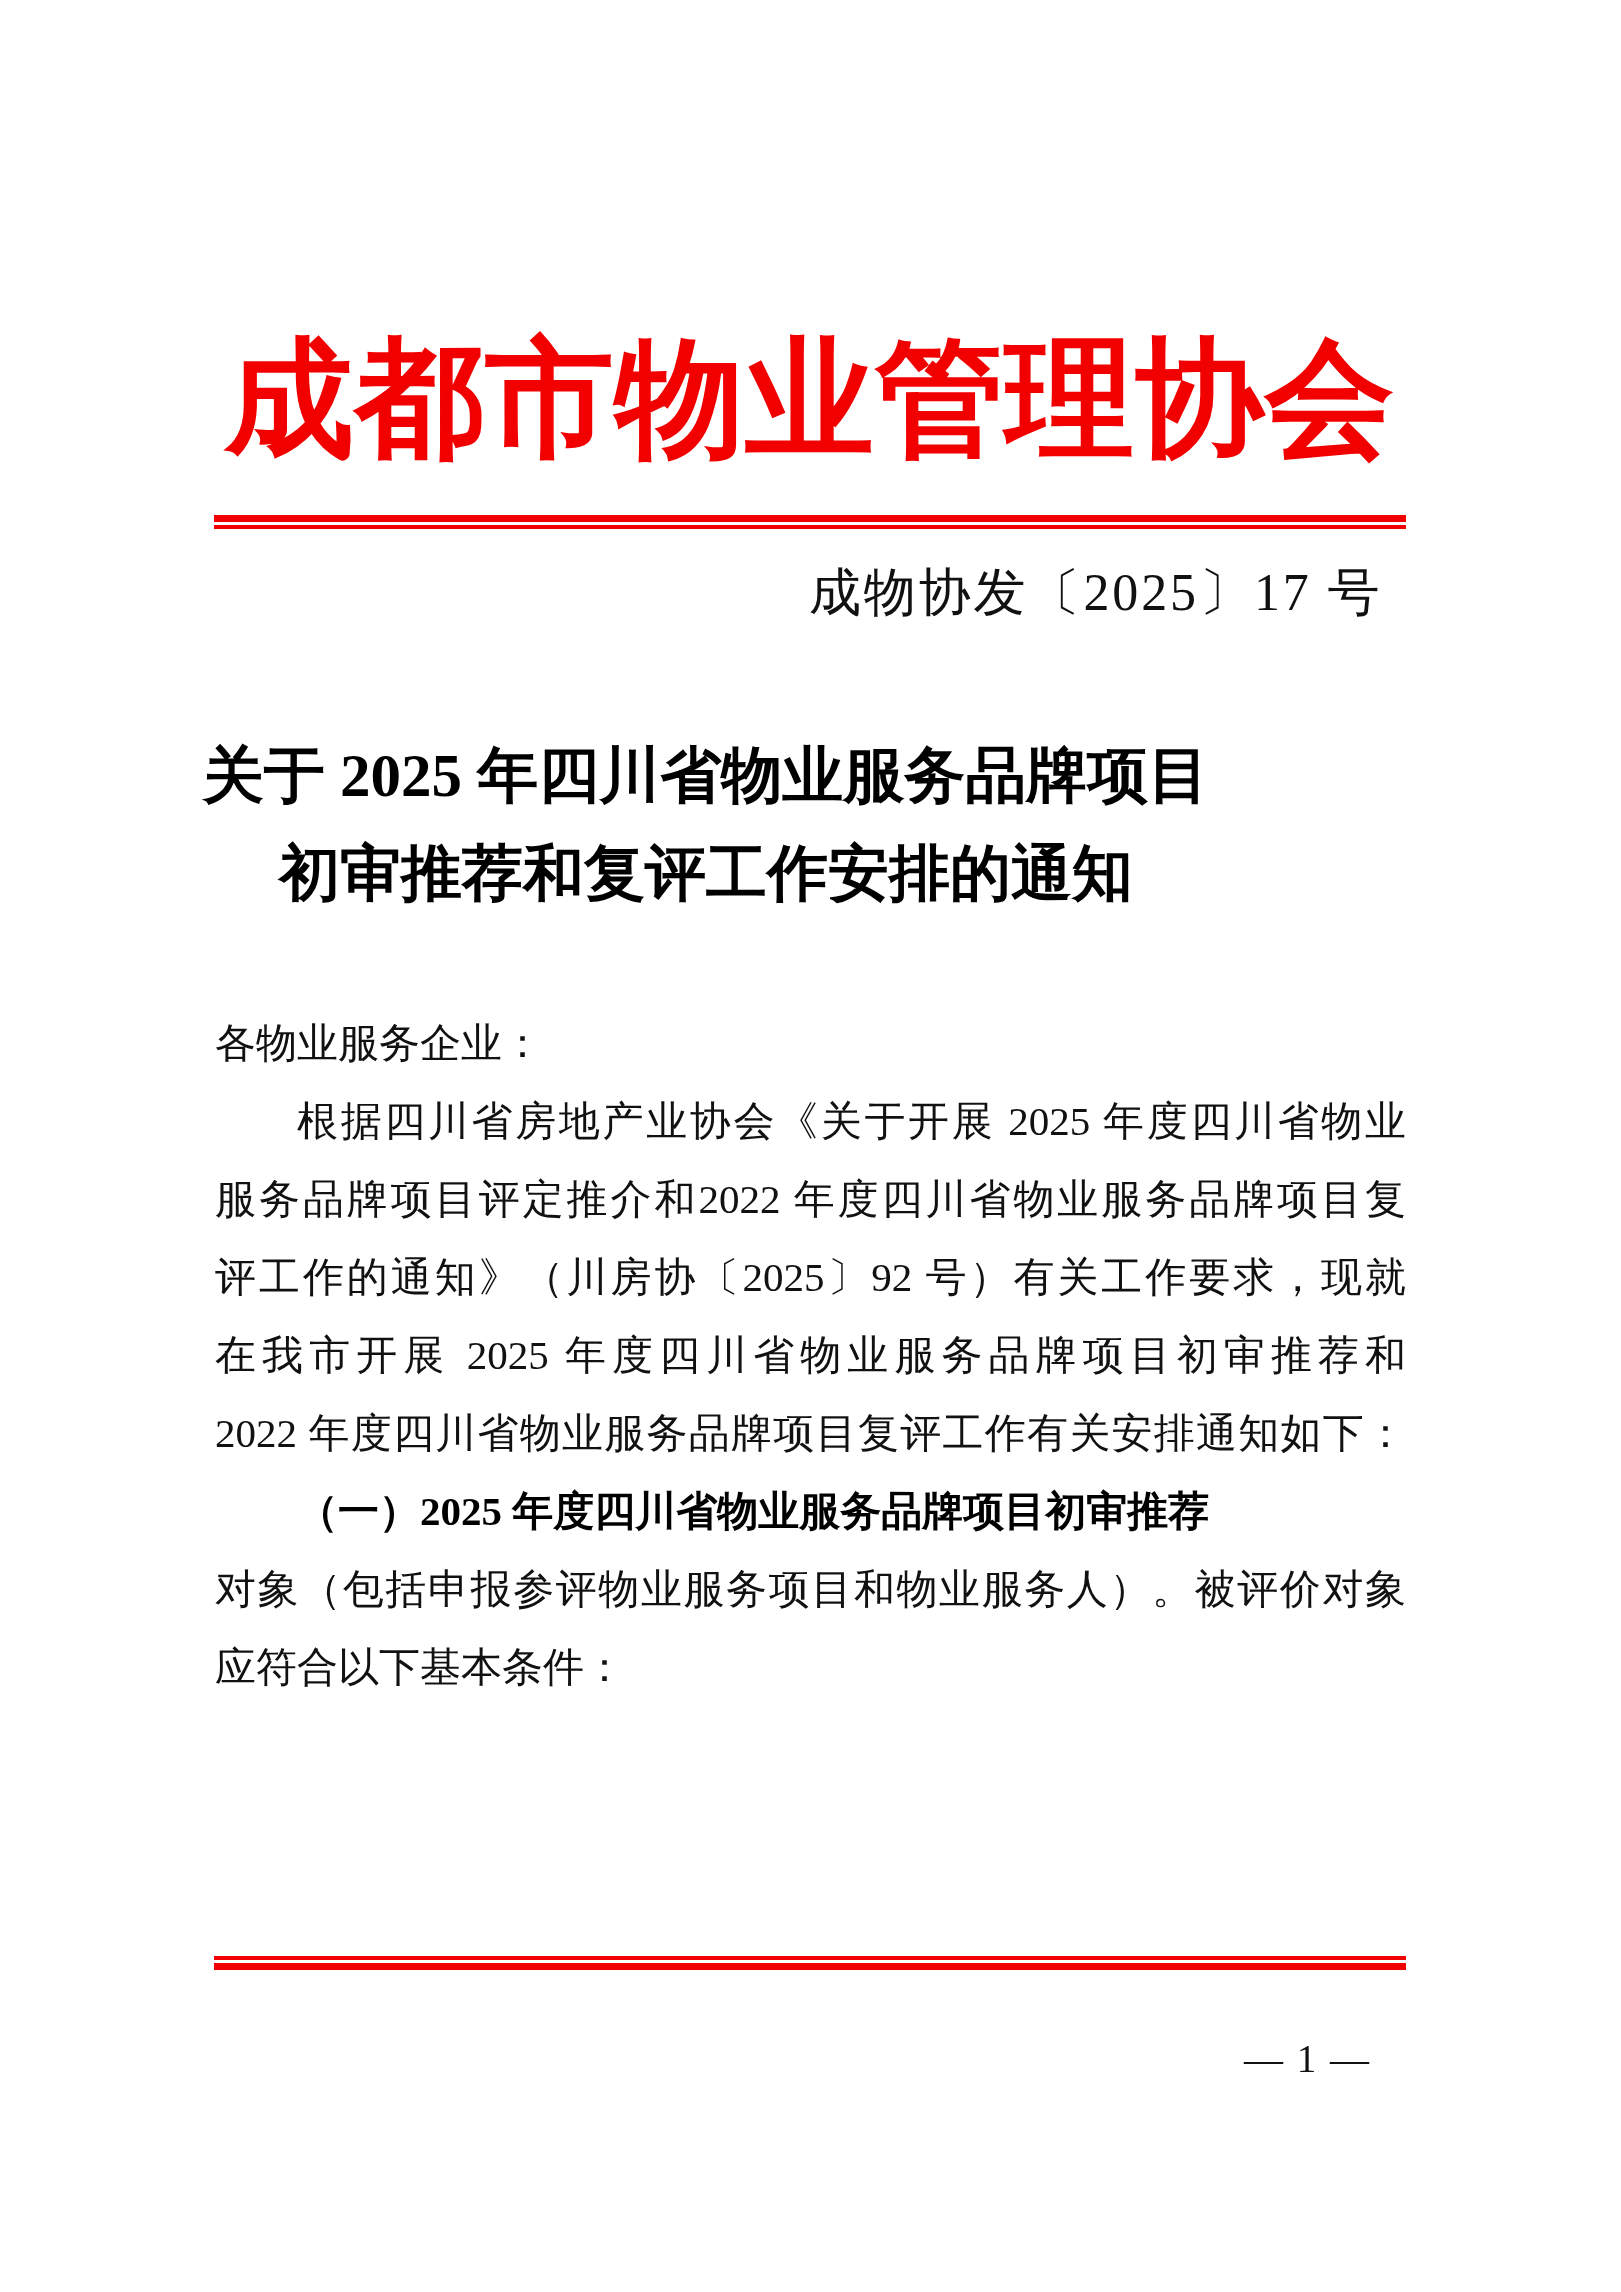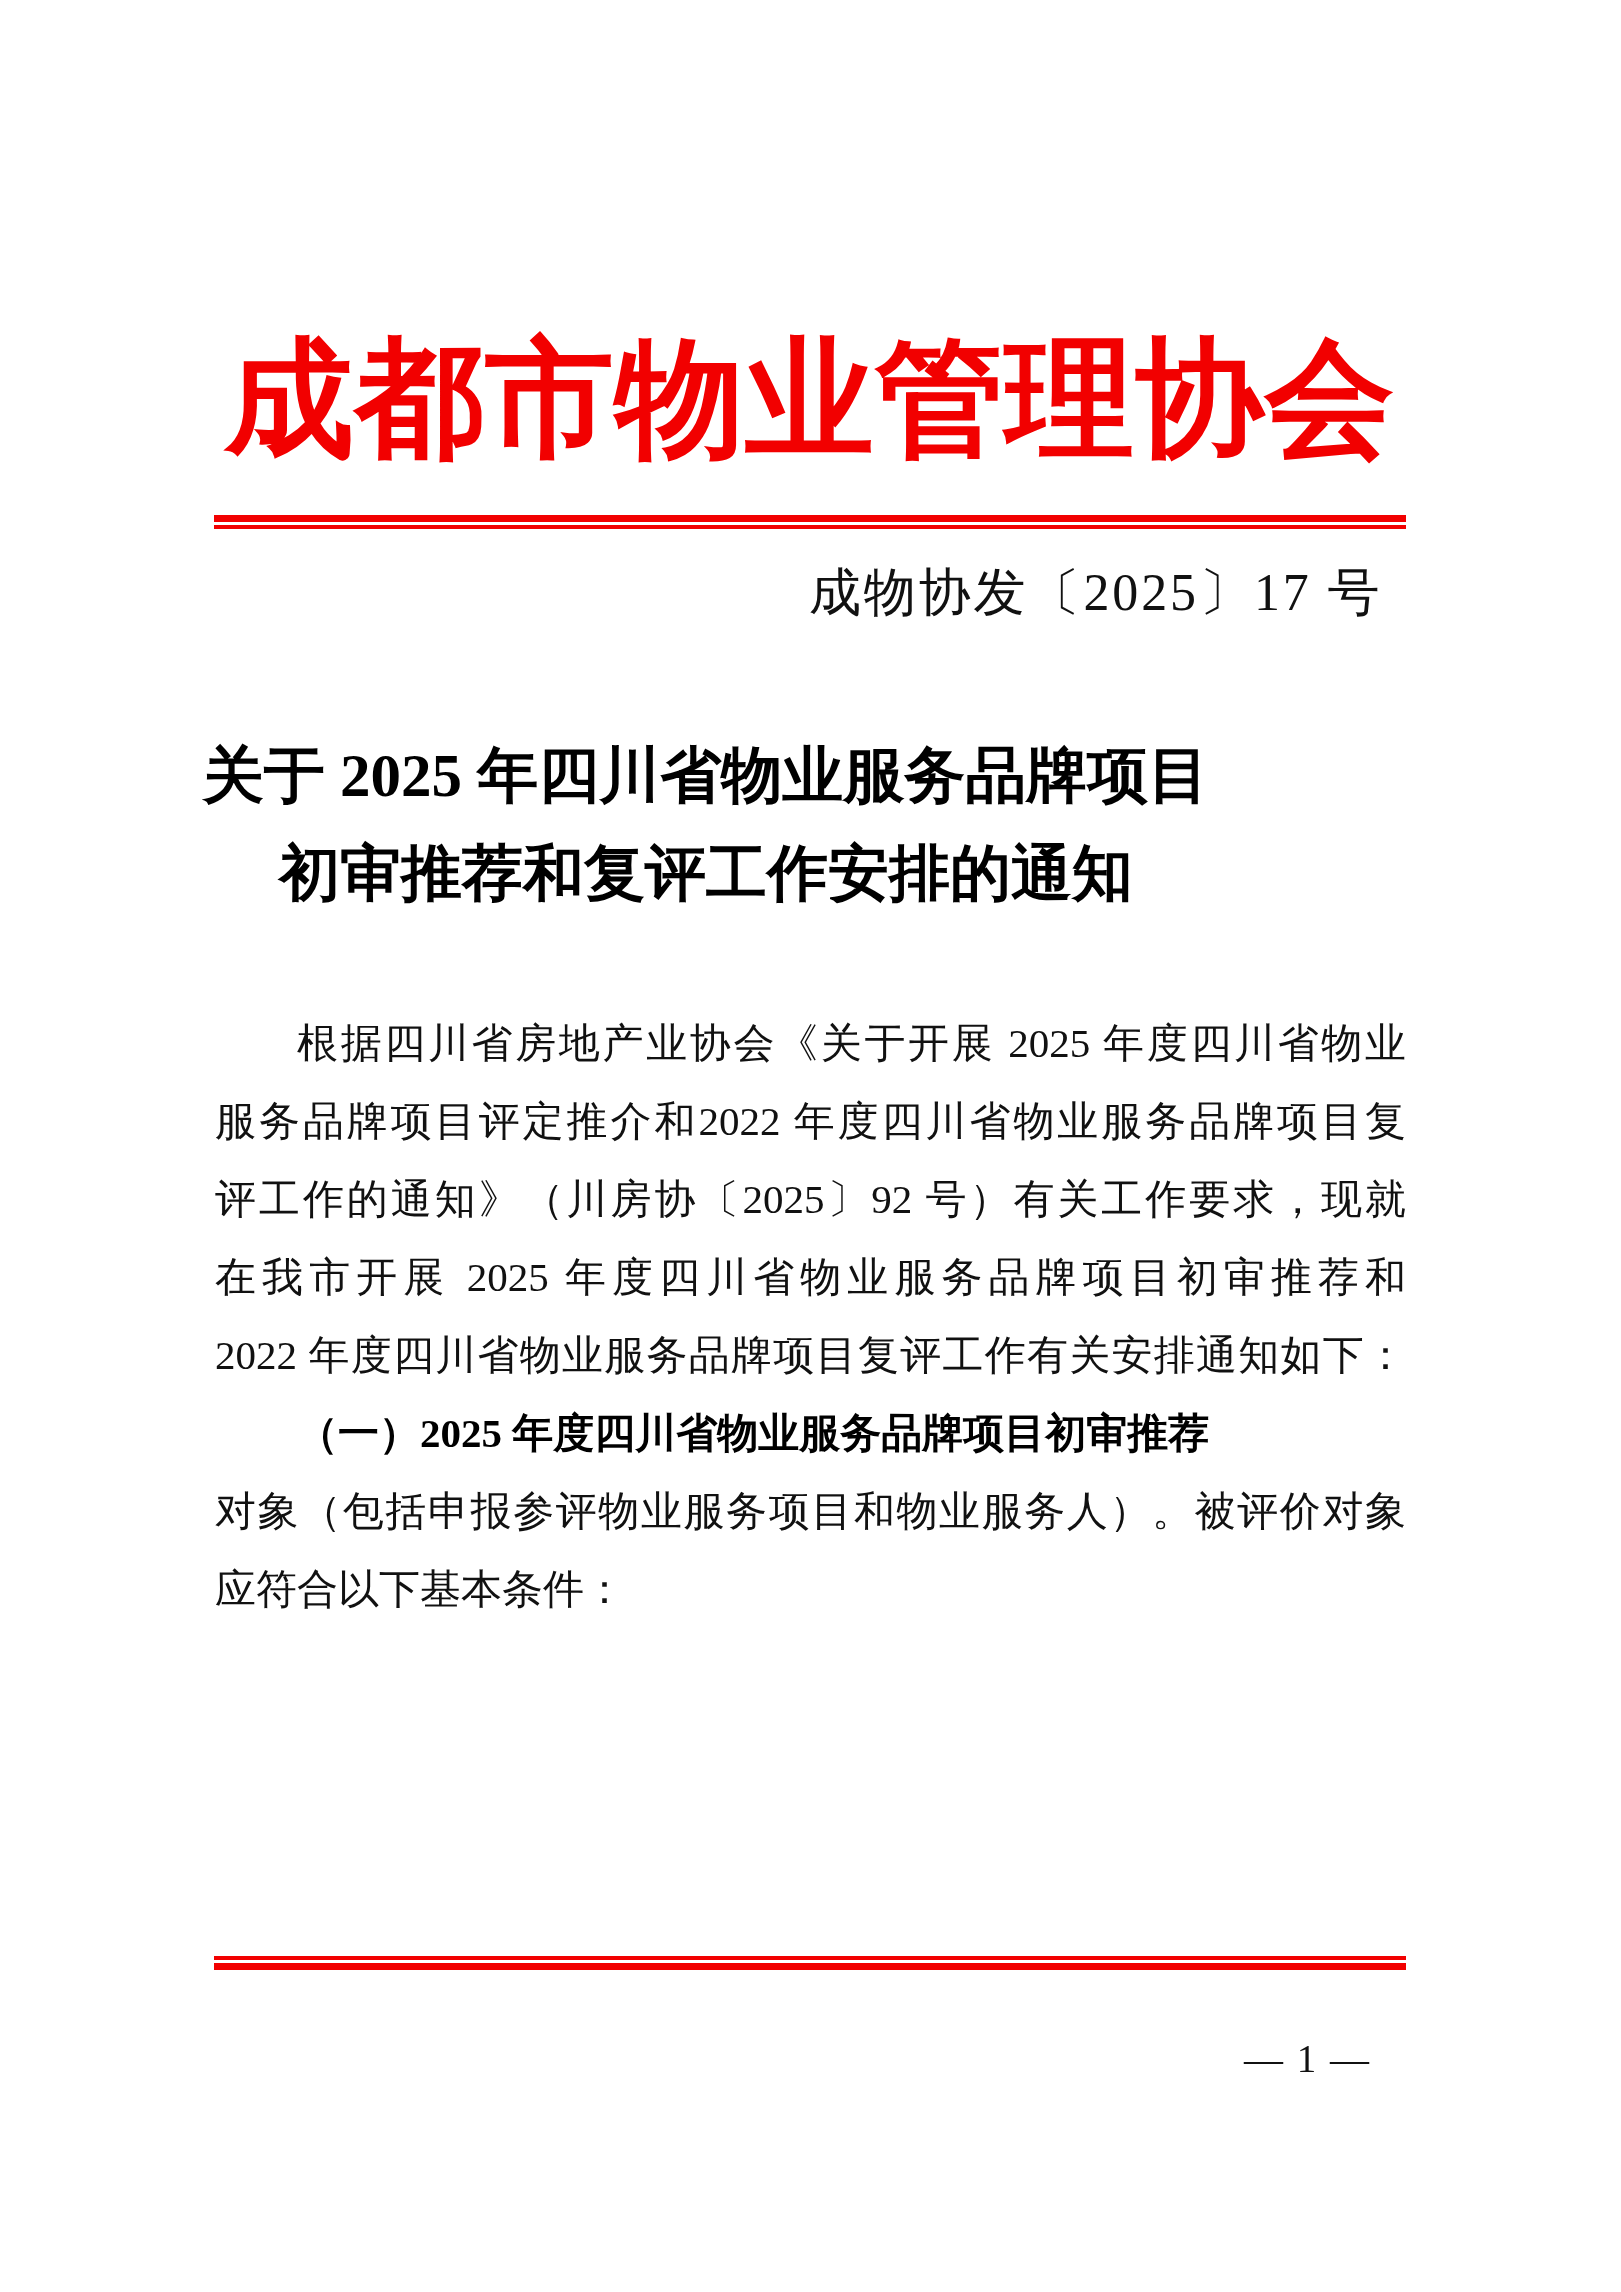--- a/index.html
+++ b/index.html
@@ -110,20 +110,21 @@
   </div>
 
   <div class="doc-number">成物协发〔2025〕17 号</div>
 
   <div class="doc-title">
     <span class="title-line">关于 2025 年四川省物业服务品牌项目</span>
     <span class="title-line">初审推荐和复评工作安排的通知</span>
   </div>
 
   <div class="body-text">
+    <div class="line">各物业服务企业：</div>
     <div class="line indent justify">根据四川省房地产业协会《关于开展 2025 年度四川省物业</div>
     <div class="line justify">服务品牌项目评定推介和2022 年度四川省物业服务品牌项目复</div>
     <div class="line justify">评工作的通知》（川房协〔2025〕92 号）有关工作要求，现就</div>
     <div class="line justify">在我市开展 2025 年度四川省物业服务品牌项目初审推荐和</div>
     <div class="line justify">2022 年度四川省物业服务品牌项目复评工作有关安排通知如下：</div>
     <div class="line indent heading-serif">（一）2025 年度四川省物业服务品牌项目初审推荐</div>
     <div class="line justify">对象（包括申报参评物业服务项目和物业服务人）。被评价对象</div>
     <div class="line">应符合以下基本条件：</div>
   </div>
 

